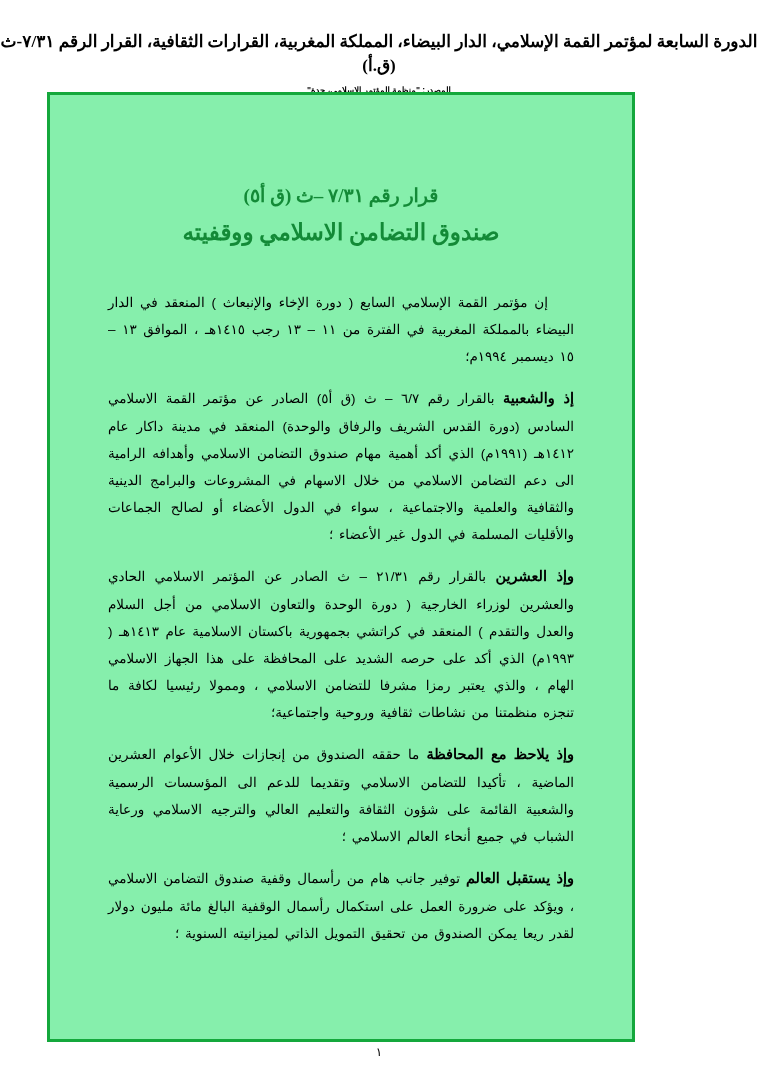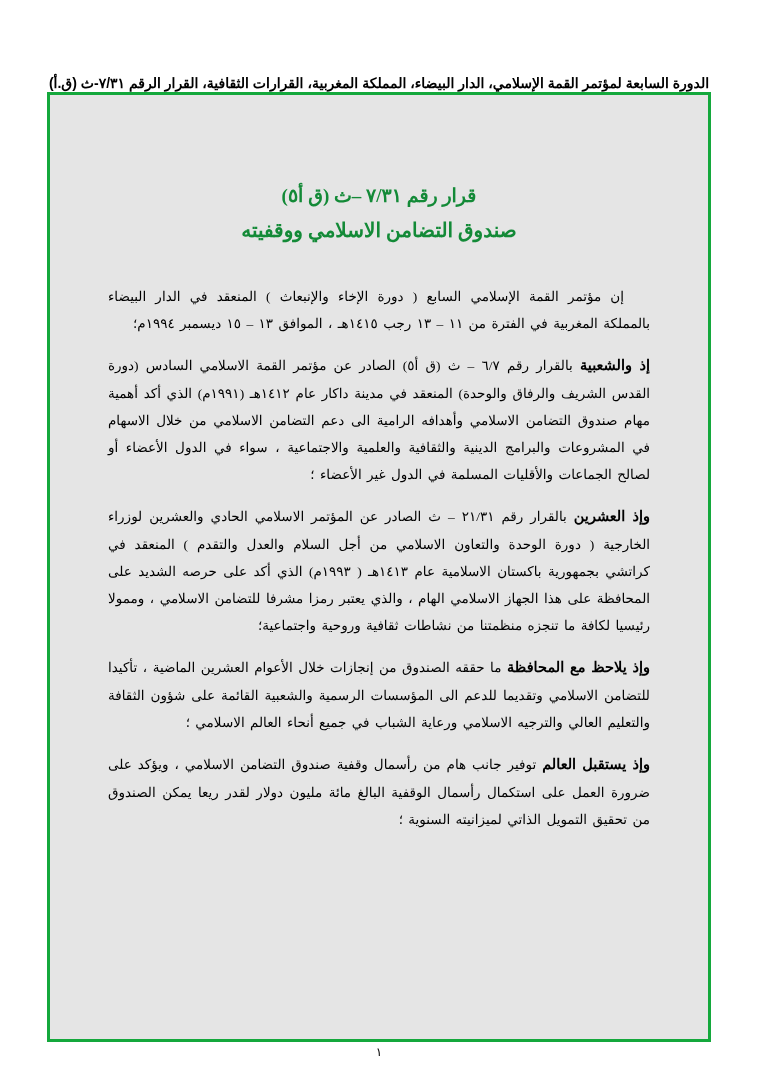--- a/index.html
+++ b/index.html
@@ -26,46 +26,45 @@
   
   .doc-header {
     position: absolute;
     top: 30px;
     left: 0;
     right: 0;
     text-align: center;
     direction: rtl;
   }
   .doc-header .header-line {
-    font-family: Liberation Sans, sans-serif;
+    font-family: Liberation Serif, serif;
     font-weight: bold;
-    font-size: 14px;
+    font-size: 17px;
     letter-spacing: 0;
     color: #000;
     line-height: 1.4;
-    margin-top: 44px;
   }
   .doc-header .header-source {
     font-family: "Liberation Sans", sans-serif;
     font-weight: bold;
     font-size: 8.5px;
     color: #000;
     margin-top: 7px;
   }
 
   
   .frame {
     position: absolute;
     top: 92px;
     left: 47px;
-    width: 664px;
+    width: 588px;
     height: 950px;
     border: 3px solid #14a83c;
     box-sizing: border-box;
-    background: #e5e5e5;
+    background: #86efac;
   }
 
   .frame-inner {
     position: absolute;
     top: 0;
     left: 0;
     right: 0;
     bottom: 0;
     padding: 86px 58px 20px 58px;
     box-sizing: border-box;
@@ -89,28 +88,28 @@
   .title-line2 {
     font-family: "Liberation Serif", serif;
     font-weight: bold;
     font-size: 17px;
     letter-spacing: 2px;
     line-height: 1.9;
   }
   .title-line3 {
     font-family: "Liberation Serif", serif;
     font-weight: bold;
-    font-size: 20px;
+    font-size: 23px;
     letter-spacing: 1px;
     line-height: 1.9;
   }
 
   
   .para {
-    font-family: Liberation Serif, serif;
+    font-family: Liberation Sans, sans-serif;
     font-size: 13.5px;
     line-height: 2.0;
     text-align: justify;
     text-align-last: right;
     margin: 8px 0 14px 0;
     word-spacing: 2px;
   }
   .para.first {
     text-indent: 26px;
   }

